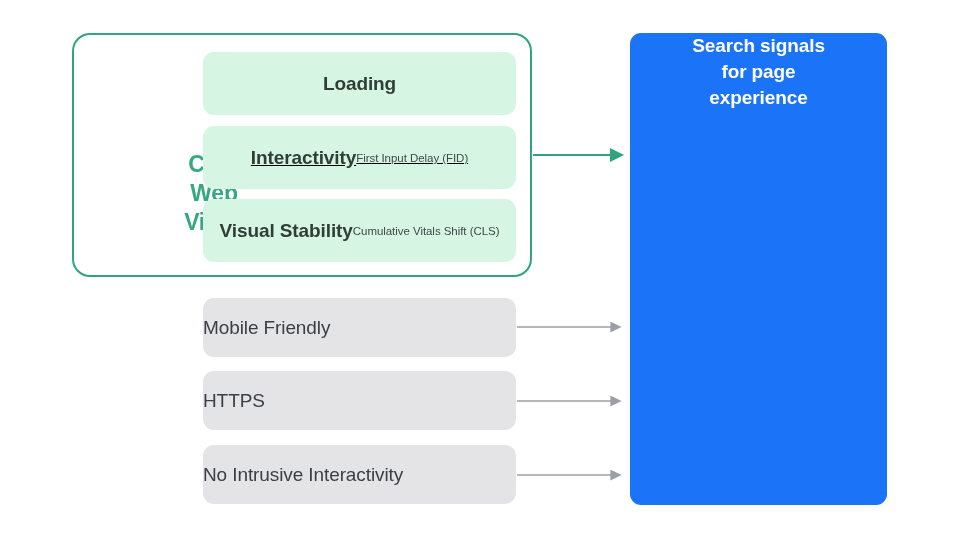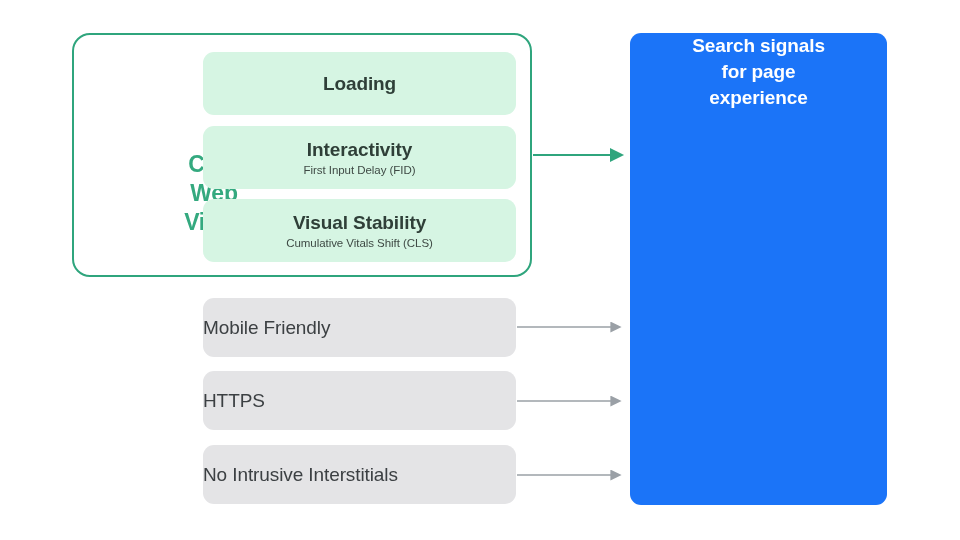--- a/index.html
+++ b/index.html
@@ -49,26 +49,26 @@
   
   .vital-card {
     position: absolute;
     left: 203px;
     width: 313px;
     height: 63px;
     box-sizing: border-box;
     background: #d6f5e3;
     border-radius: 11px;
     display: flex;
-    flex-direction: column;
+    flex-direction: row;
     align-items: center;
     justify-content: center;
   }
   .vital-card.v1 { top: 52px; }
-  .vital-card.v2 { top: 126px; }
+  .vital-card.v2 { top: 126px; text-decoration: underline; }
   .vital-card.v3 { top: 199px; }
   .vital-title {
     color: #2f3f38;
     font-size: 19px;
     font-weight: bold;
     line-height: 23px;
     letter-spacing: -0.1px;
   }
   .vital-sub {
     color: #3f4a45;
@@ -160,21 +160,21 @@
     <div class="vital-sub">Cumulative Vitals Shift (CLS)</div>
   </div>
 
   <div class="gray-card g1">
     <div class="gray-label">Mobile Friendly</div>
   </div>
   <div class="gray-card g2">
     <div class="gray-label">HTTPS</div>
   </div>
   <div class="gray-card g3">
-    <div class="gray-label">No Intrusive Interstitials</div>
+    <div class="gray-label">No Intrusive Interactivity</div>
   </div>
 
   <svg class="arrow-svg" viewBox="0 0 960 540">
     <defs>
       <marker id="greenHead" markerWidth="7" markerHeight="7" refX="1" refY="3.2" orient="auto" markerUnits="strokeWidth">
         <path d="M0,0 L6.5,3.2 L0,6.4 z" fill="#2fa57d"></path>
       </marker>
       <marker id="grayHead" markerWidth="8" markerHeight="8" refX="1" refY="3.4" orient="auto" markerUnits="strokeWidth">
         <path d="M0,0 L7,3.4 L0,6.8 z" fill="#9aa0a6"></path>
       </marker>

